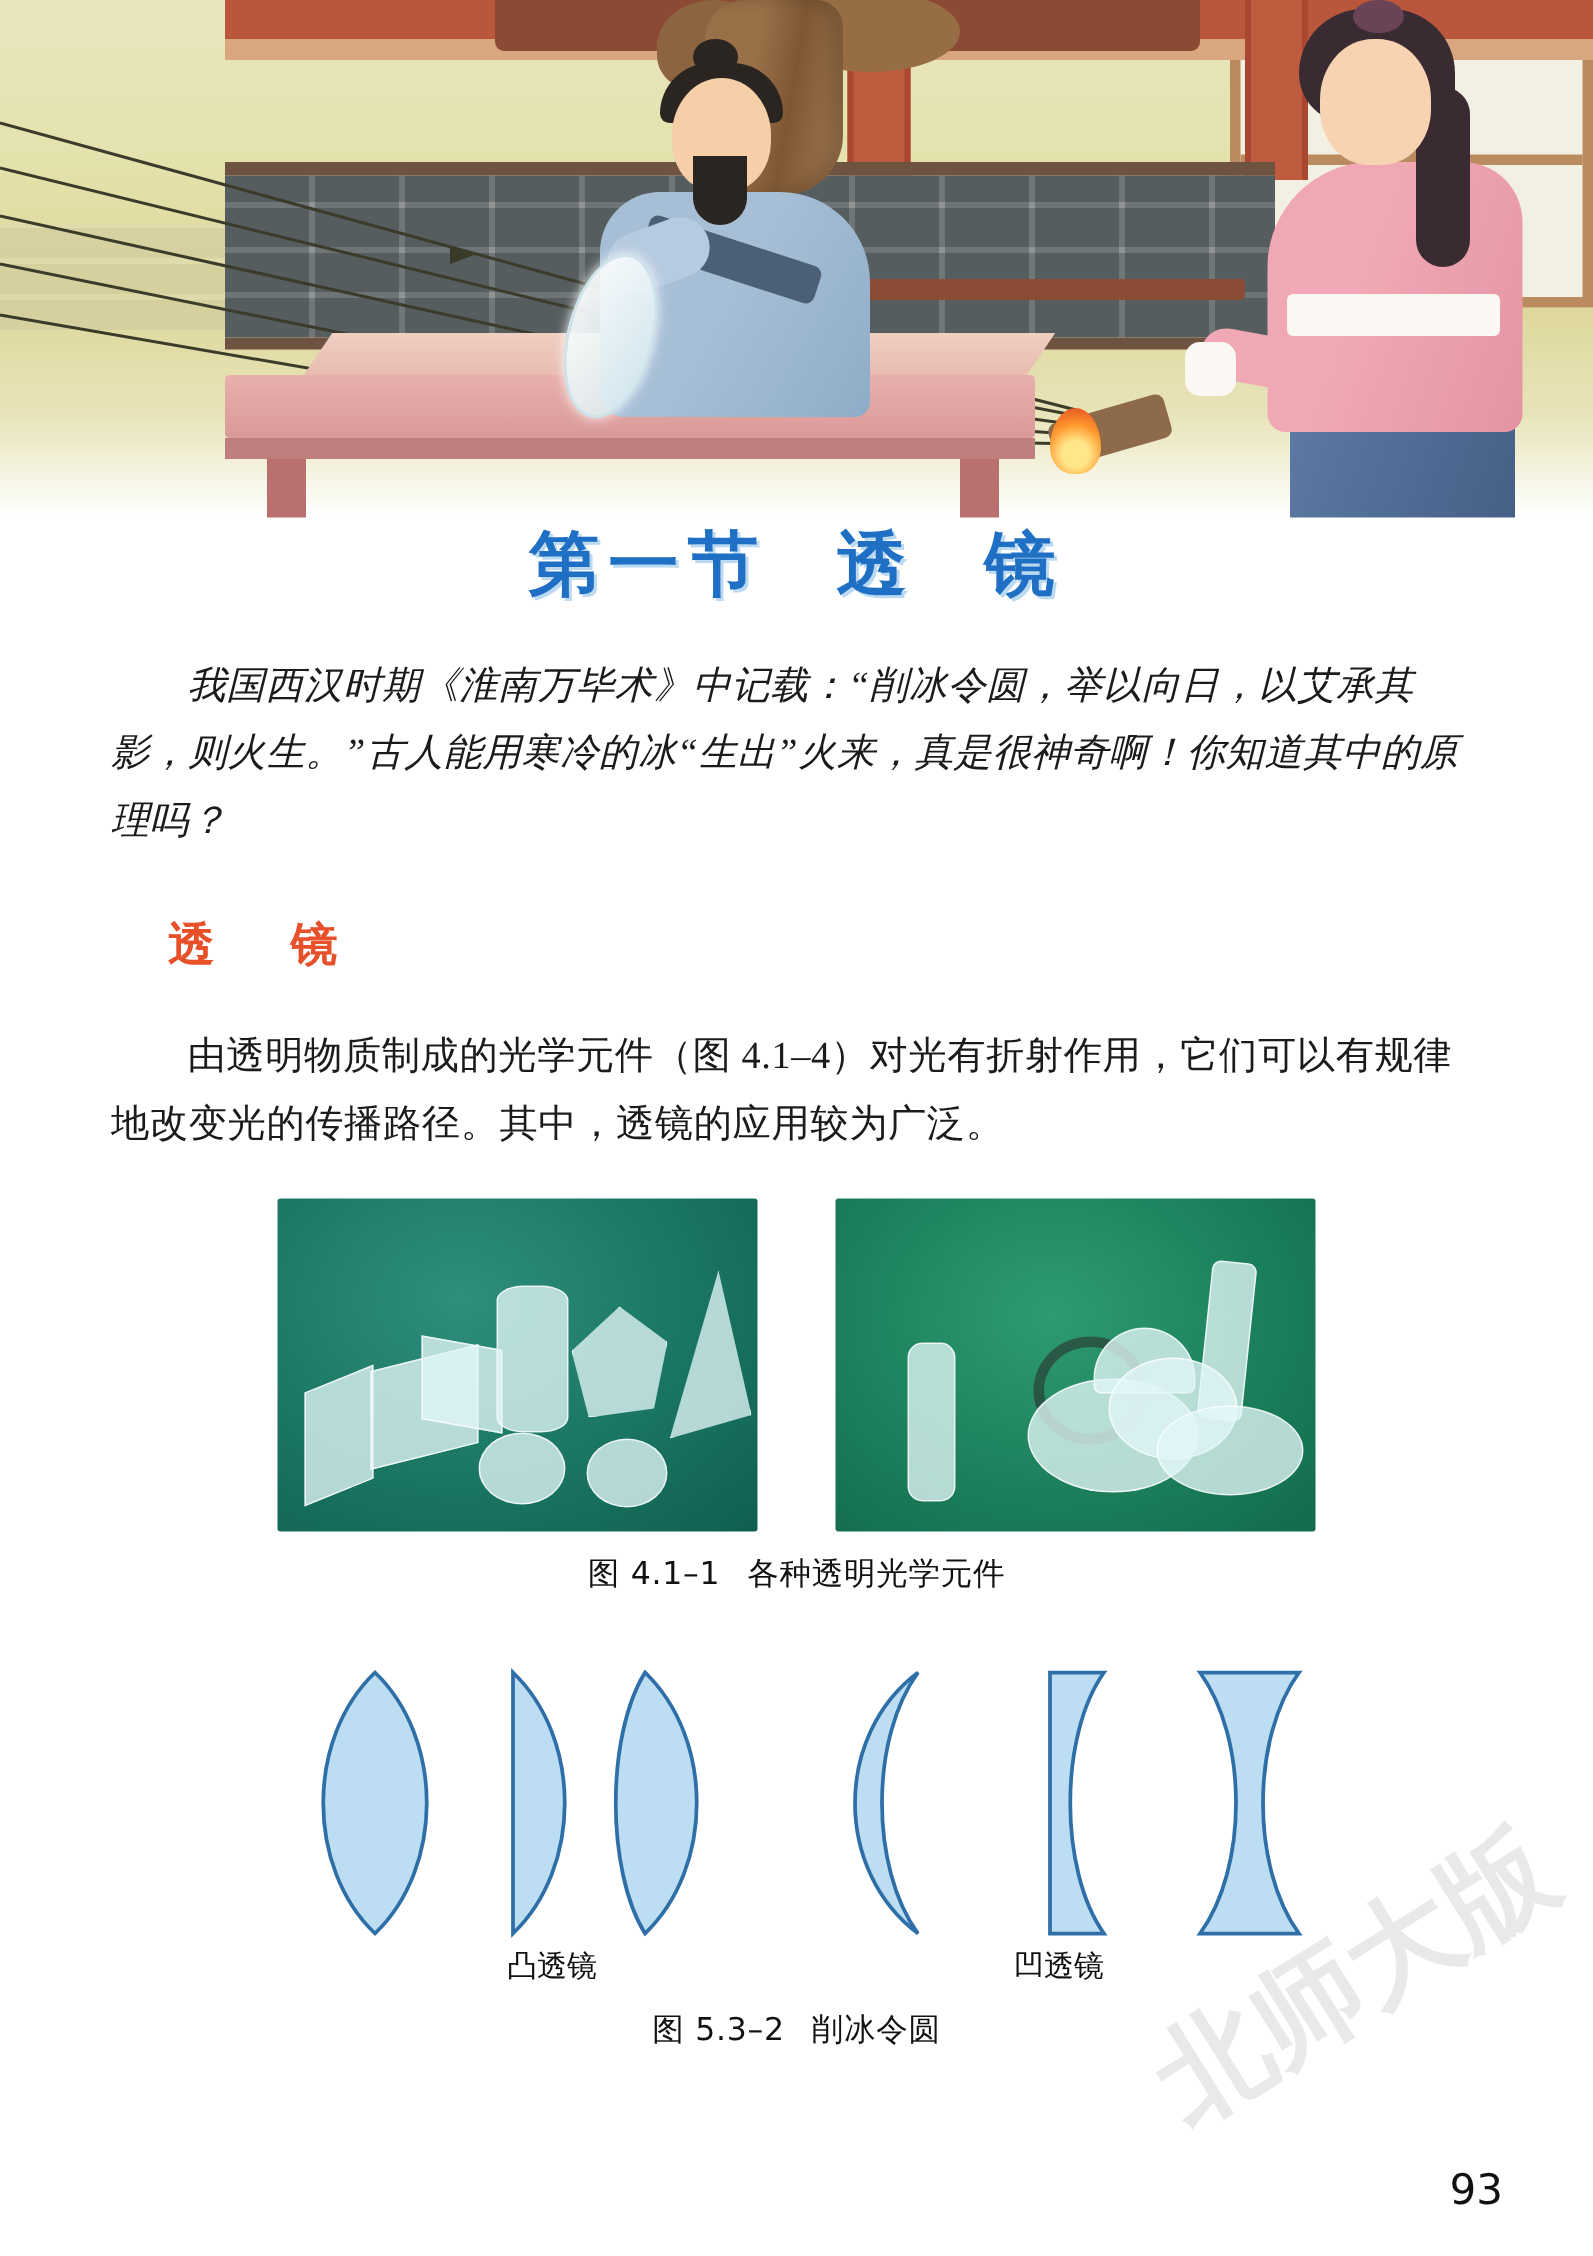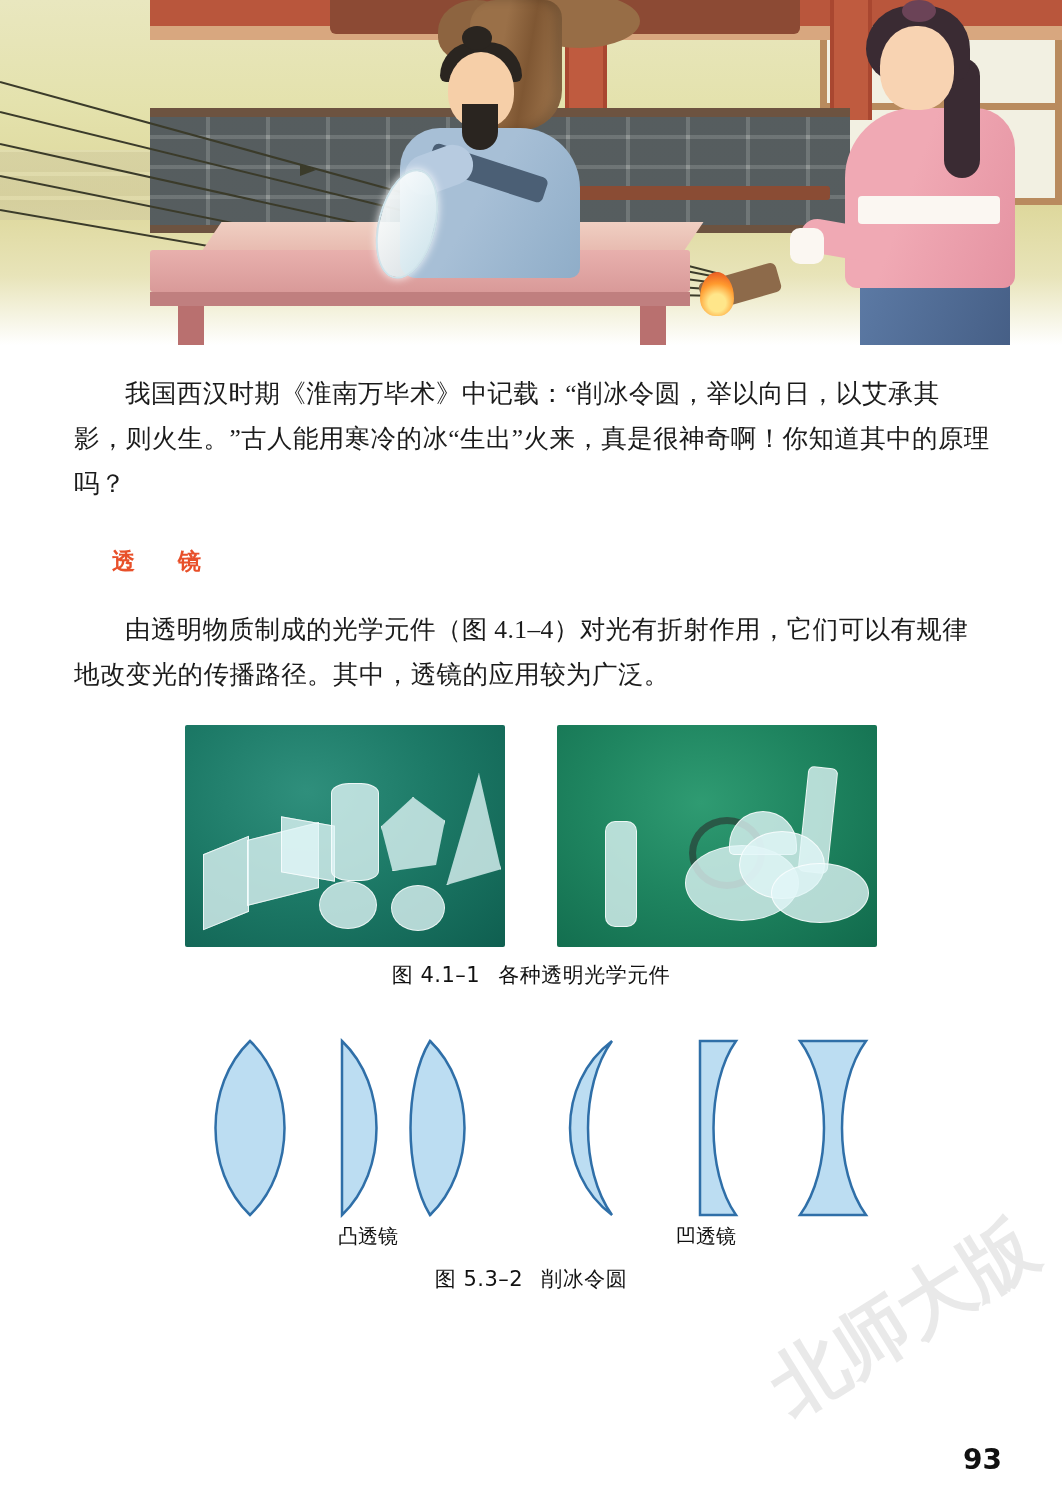--- a/index.html
+++ b/index.html
@@ -190,21 +190,21 @@
     margin:0;
     font-size:25.5px;
     line-height:45px;
     color:#1b1b1b;
     text-indent:2em;
     letter-spacing:.4px;
   }
   h2.sub-title{
     margin:0;
     font-family:"DejaVu Sans", sans-serif;
-    font-size:23px;
+    font-size:31px;
     font-weight:bold;
     color:#e8502a;
     letter-spacing:10px;
   }
   .bold-term{font-weight:bold;}
 
   
   .photo-row{display:flex;justify-content:center;gap:52px;}
   .photo{
     width:320px;height:222px;position:relative;overflow:hidden;border-radius:2px;
@@ -238,21 +238,21 @@
   .fig-caption .cap-gap{display:inline-block;width:18px;}
 
   
   .lens-diagram{position:relative;height:190px;}
   .lens-labels{position:relative;height:34px;}
   .lens-label{
     position:absolute;font-size:20px;font-family:"DejaVu Sans", sans-serif;color:#111;
   }
   .page-number{
     position:absolute;right:60px;bottom:28px;
-    font-family:"DejaVu Sans", sans-serif;font-size:28px;font-weight:bold;color:#111;
+    font-family:"DejaVu Sans", sans-serif;font-size:28px;font-weight:normal;color:#111;
   }
   .watermark{
     position:absolute;right:10px;bottom:10px;width:330px;height:280px;
     pointer-events:none;
   }
   .watermark span{
     position:absolute;
     font-family:"DejaVu Sans", sans-serif;
     font-size:74px;color:rgba(120,120,120,.16);font-weight:bold;
     transform:rotate(-32deg);white-space:nowrap;
@@ -324,24 +324,27 @@
   <div class="girl-bun"></div>
   <div class="girl-head"></div>
   <div class="girl-arm"></div>
   <div class="girl-cuff"></div>
   <div class="tinder"></div>
   <div class="flame"></div>
 </div>
 
 <div class="page-body">
 
+  <h1 class="section-title">
+    <span>第一节</span><span class="gap"></span><span>透</span><span class="gap"></span><span>镜</span>
+  </h1>
 
   <div style="height:26px"></div>
 
-  <div style="padding:0 72px 0 74px;">
+  <div style="padding:0 72px 0 74px;font-style:italic;">
     <p class="para">我国西汉时期《淮南万毕术》中记载：“削冰令圆，举以向日，以艾承其影，则火生。”古人能用寒冷的冰“生出”火来，真是很神奇啊！你知道其中的原理吗？</p>
   </div>
 
   <div style="height:40px"></div>
 
   <div style="padding:0 72px 0 112px;">
     <h2 class="sub-title">透　镜</h2>
   </div>
 
   <div style="height:30px"></div>

